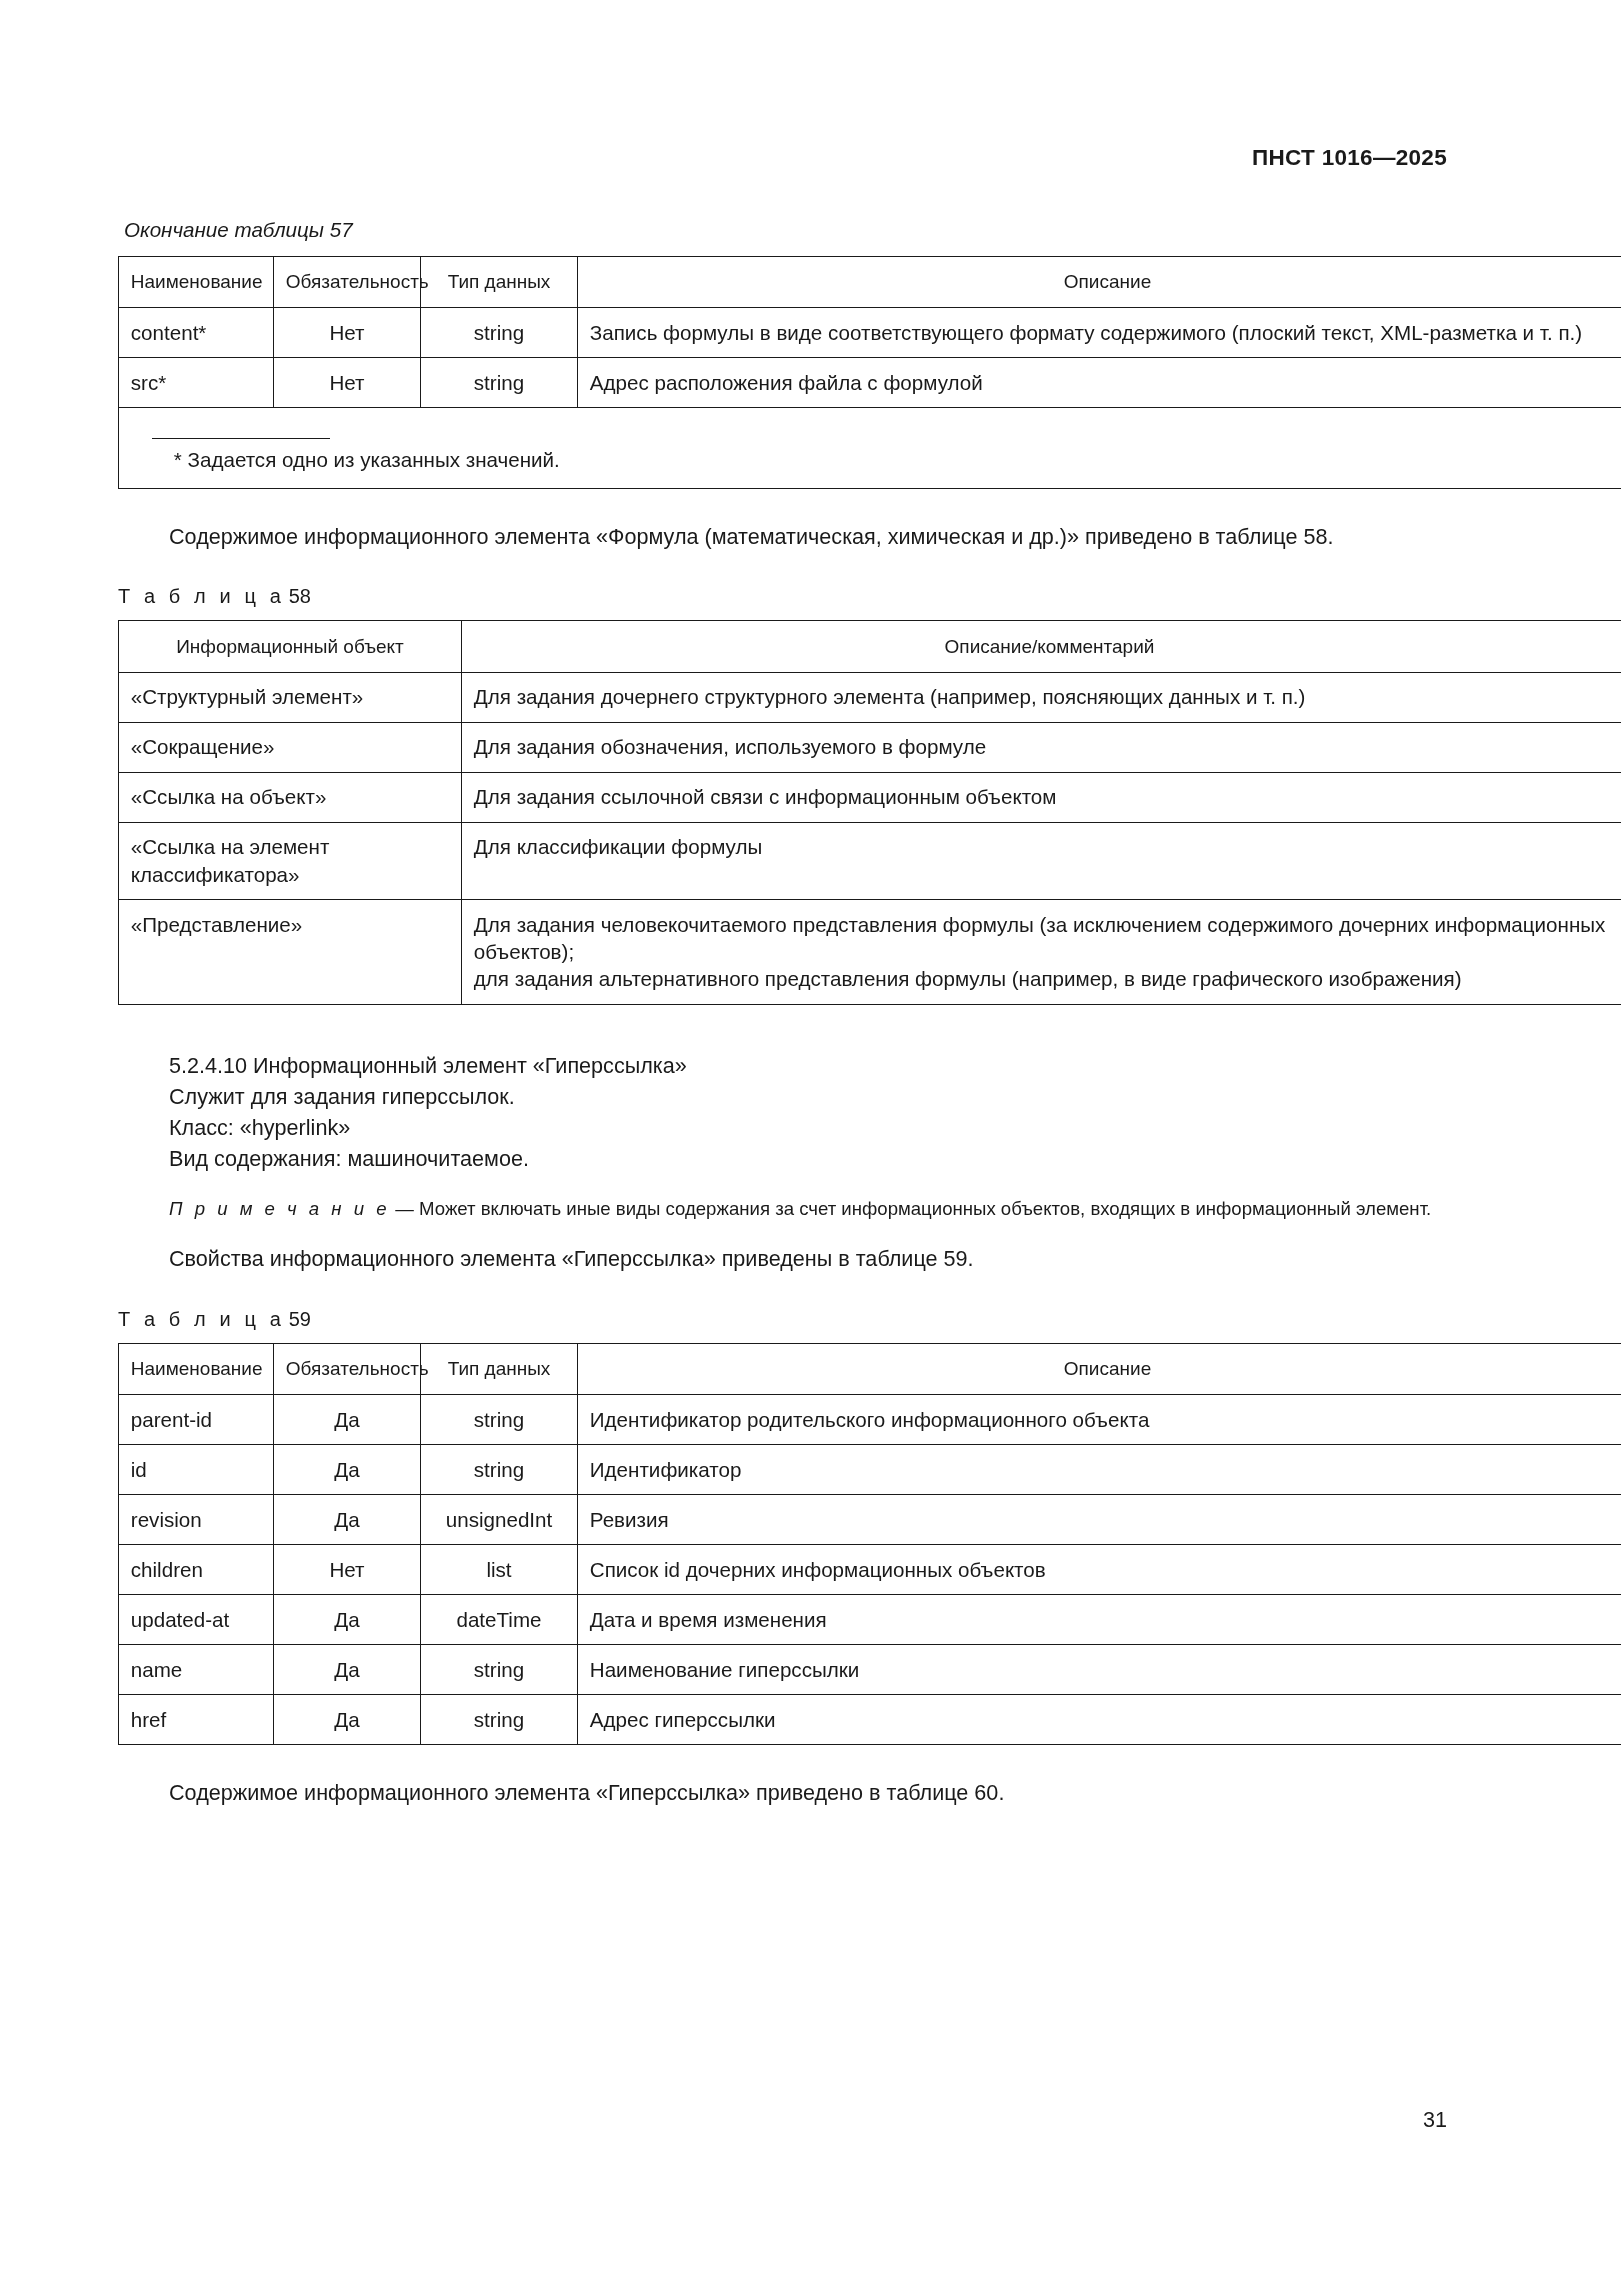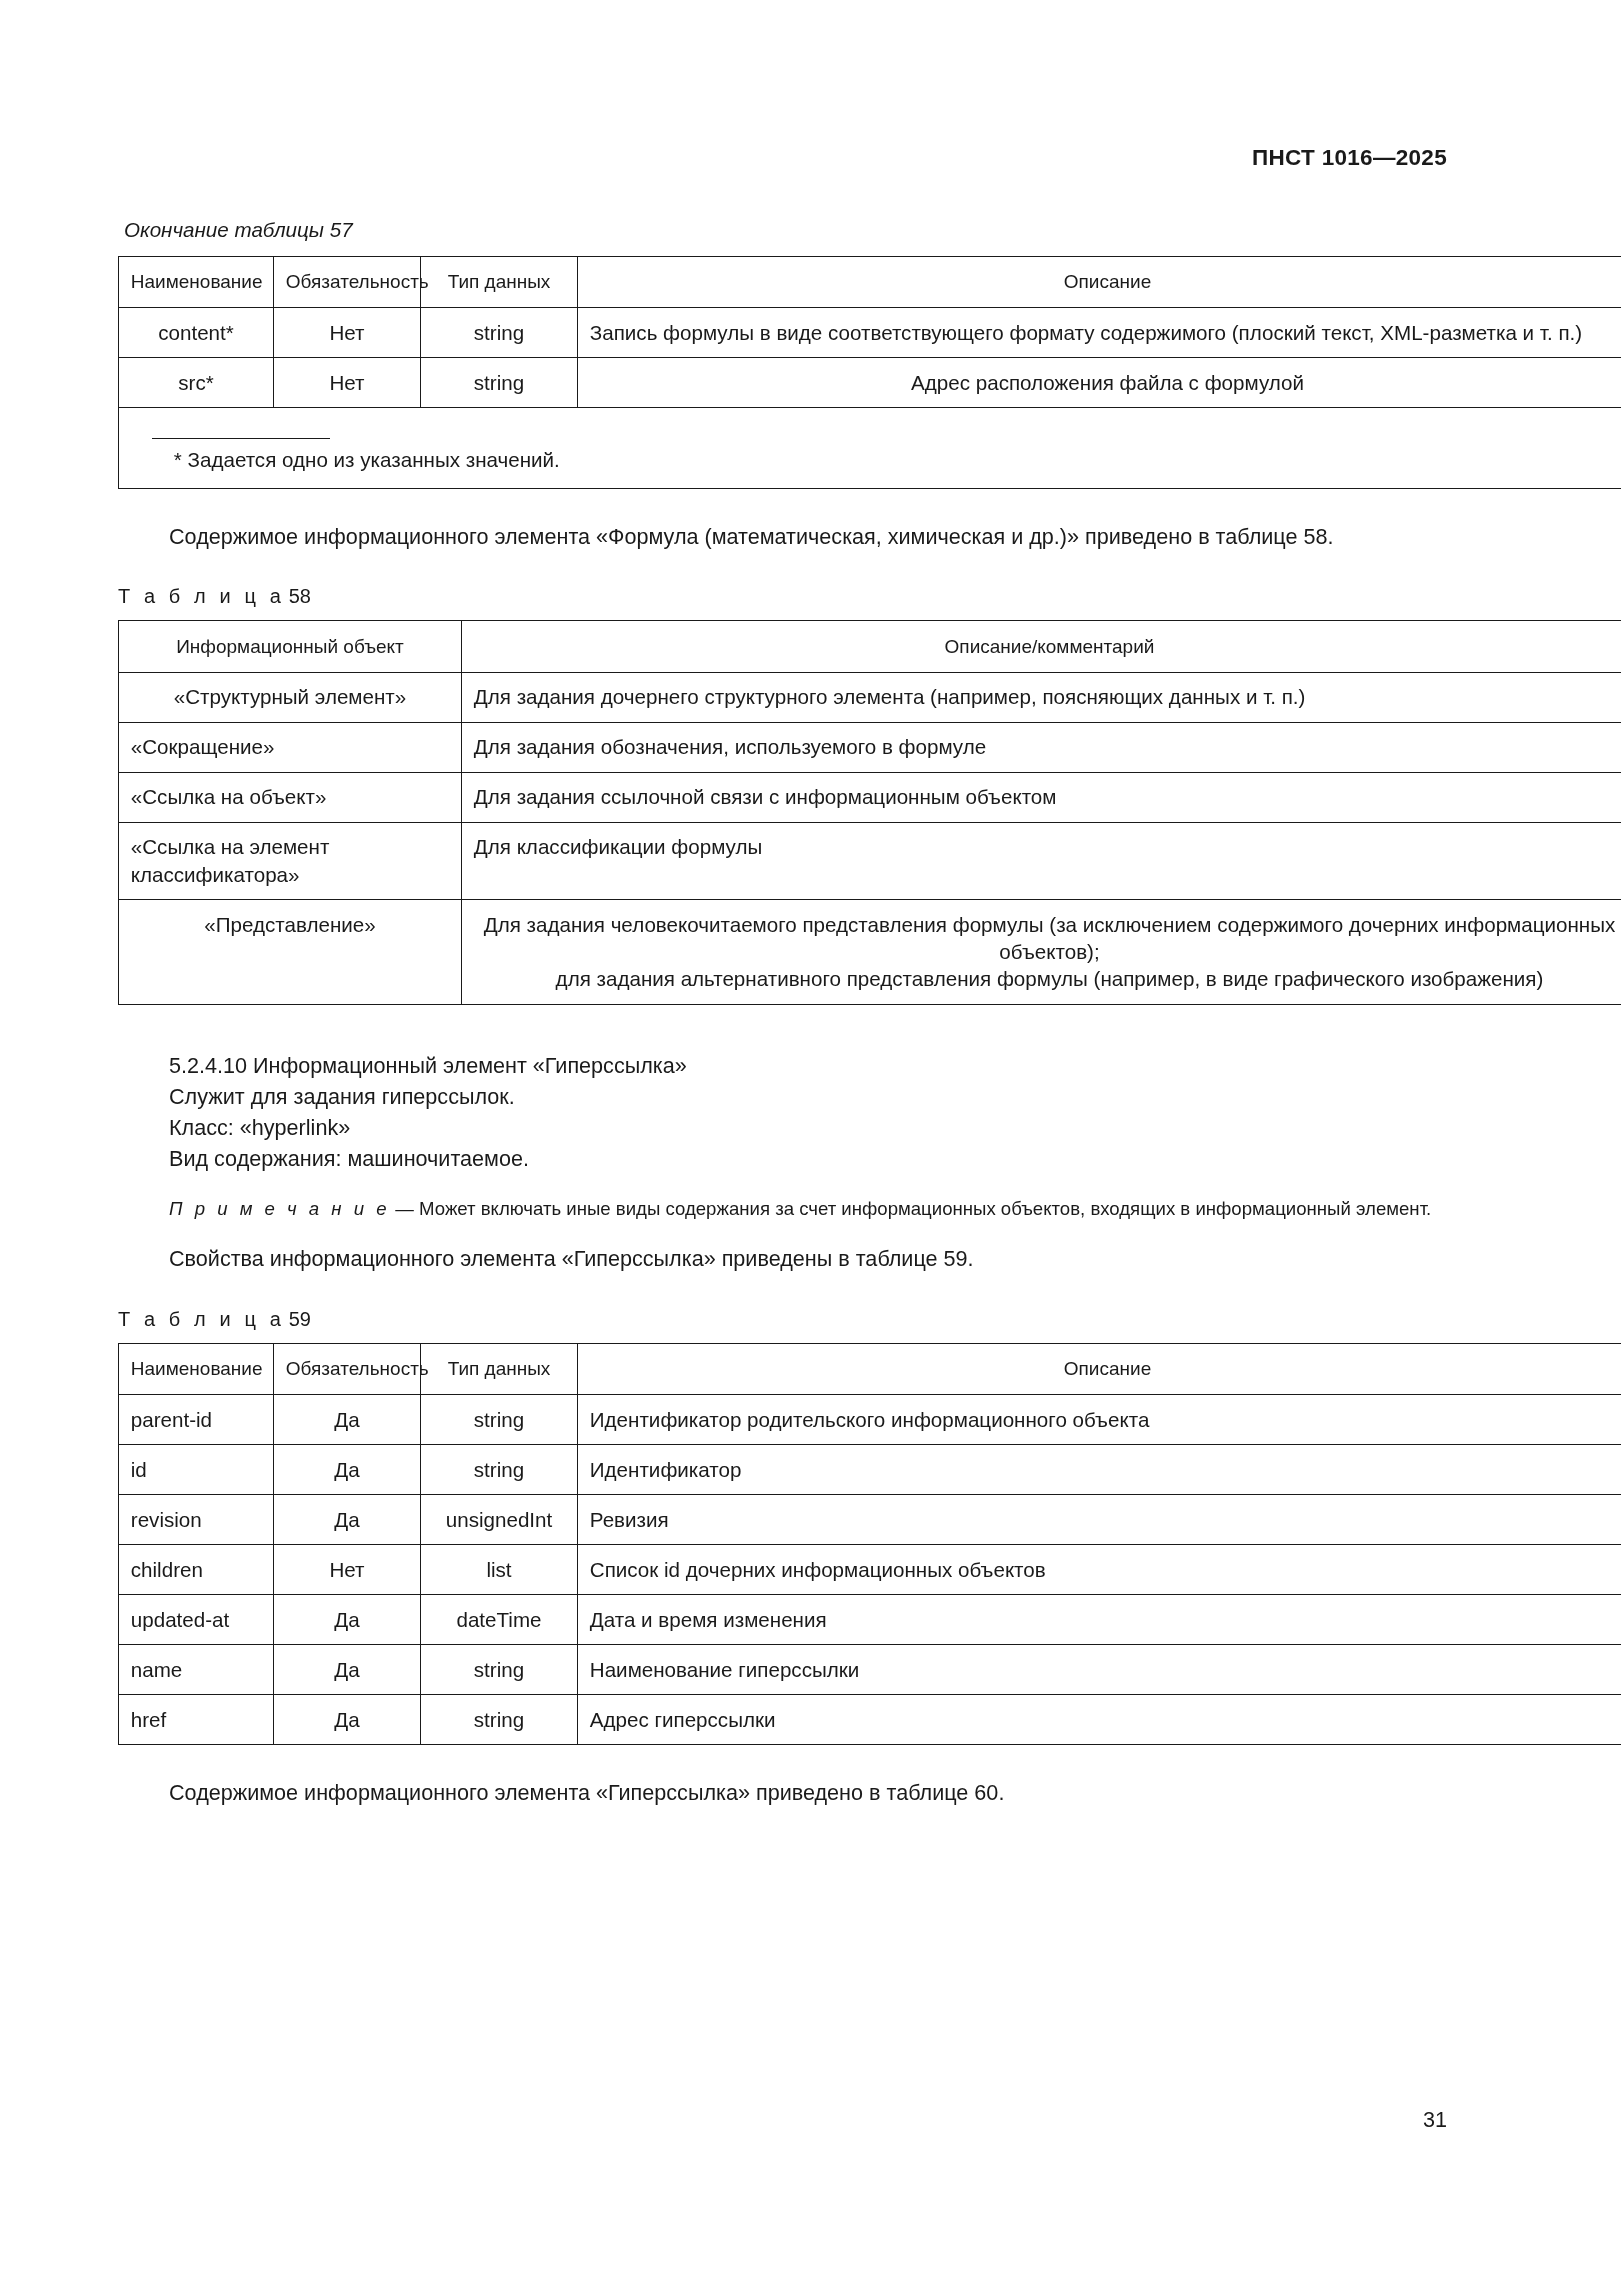--- a/index.html
+++ b/index.html
@@ -85,21 +85,21 @@
     vertical-align: middle;
   }
   td.c-center {
     text-align: center;
   }
   td.c-just {
     text-align: justify;
     text-align-last: left;
     hyphens: manual;
   }
-  .rowtall td { padding-top: 13.7px; padding-bottom: 13.7px; text-align: center; }
+  .rowtall td { padding-top: 13.7px; padding-bottom: 13.7px; }
 
   .footnote-cell {
     padding-top: 15.7px !important;
     padding-bottom: 13.7px !important;
   }
   .footnote-rule {
     width: 178px;
     height: 0;
     border-top: 1.4px solid #1a1a1a;
     margin: 13.7px 0 7.8px 21.6px;

